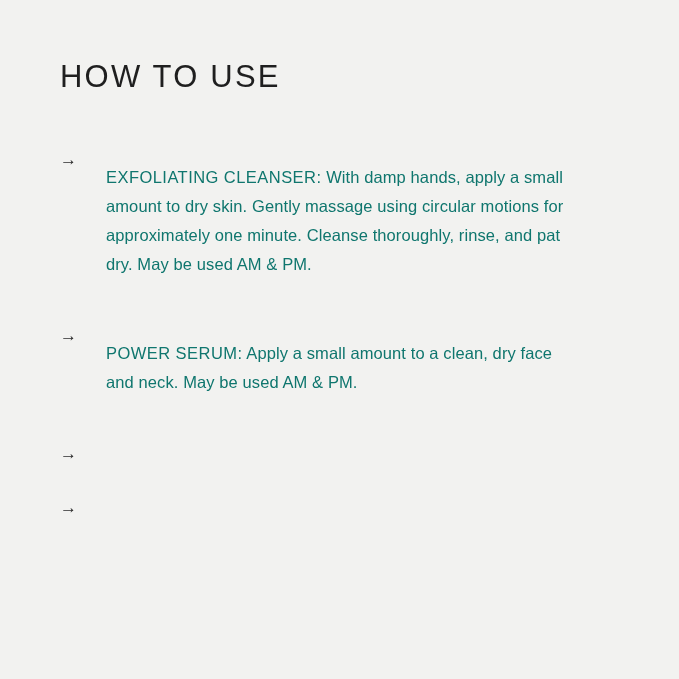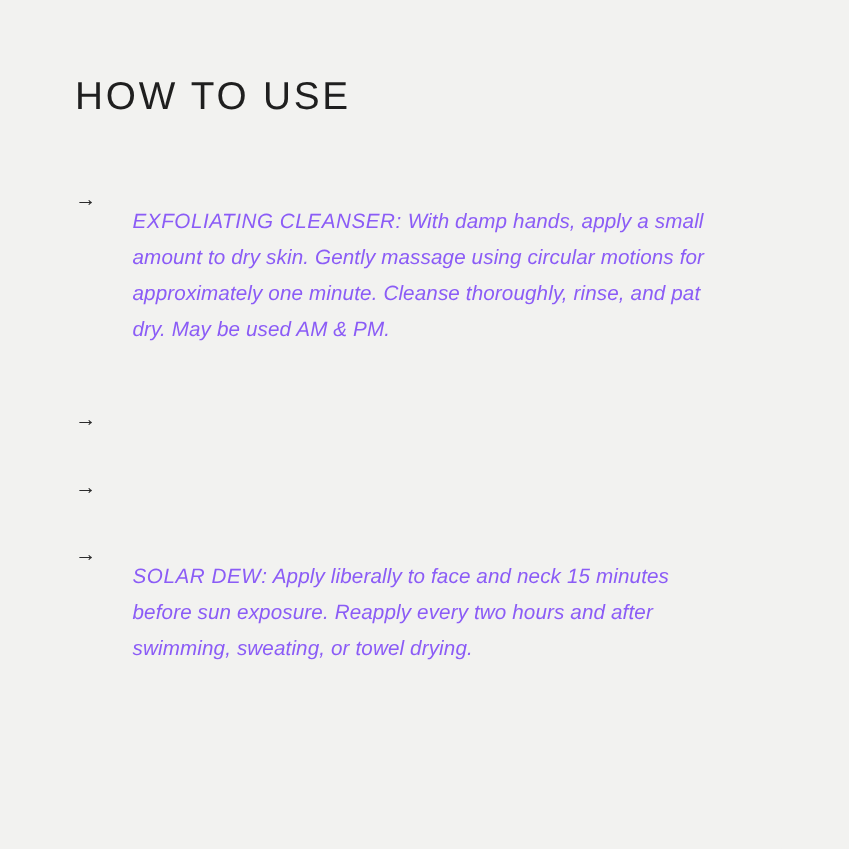--- a/index.html
+++ b/index.html
@@ -46,24 +46,23 @@
     font-size: 17px;
     line-height: 26px;
     color: #2b2b2b;
     padding-top: 1px;
     user-select: none;
   }
   .step-text {
     flex: 1 1 auto;
     font-size: 16.5px;
     line-height: 29px;
-    color: #8b5cf6;
+    color: #0f766e;
     letter-spacing: 0.1px;
     max-width: 520px;
-    font-style: italic;
   }
   .step-text .lead {
     letter-spacing: 0.45px;
   }
   .step-text .body {
     letter-spacing: 0.1px;
   }
 </style>
 </head>
 <body>
@@ -76,27 +75,27 @@
 
     <div class="step">
       <span class="arrow">→</span>
       <p class="step-text">
         <span class="lead">EXFOLIATING CLEANSER:</span><span class="body"> With damp hands, apply a small amount to dry skin. Gently massage using circular motions for approximately one minute. Cleanse thoroughly, rinse, and pat dry. May be used AM &amp; PM.</span>
       </p>
     </div>
 
     <div class="step">
       <span class="arrow">→</span>
+      <p class="step-text">
+        <span class="lead">POWER SERUM:</span><span class="body"> Apply a small amount to a clean, dry face and neck. May be used AM &amp; PM.</span>
+      </p>
     </div>
 
     <div class="step">
       <span class="arrow">→</span>
     </div>
 
     <div class="step">
       <span class="arrow">→</span>
-      <p class="step-text">
-        <span class="lead">SOLAR DEW:</span><span class="body"> Apply liberally to face and neck 15 minutes before sun exposure. Reapply every two hours and after swimming, sweating, or towel drying.</span>
-      </p>
     </div>
 
   </div>
 </div>
 
 </body></html>

